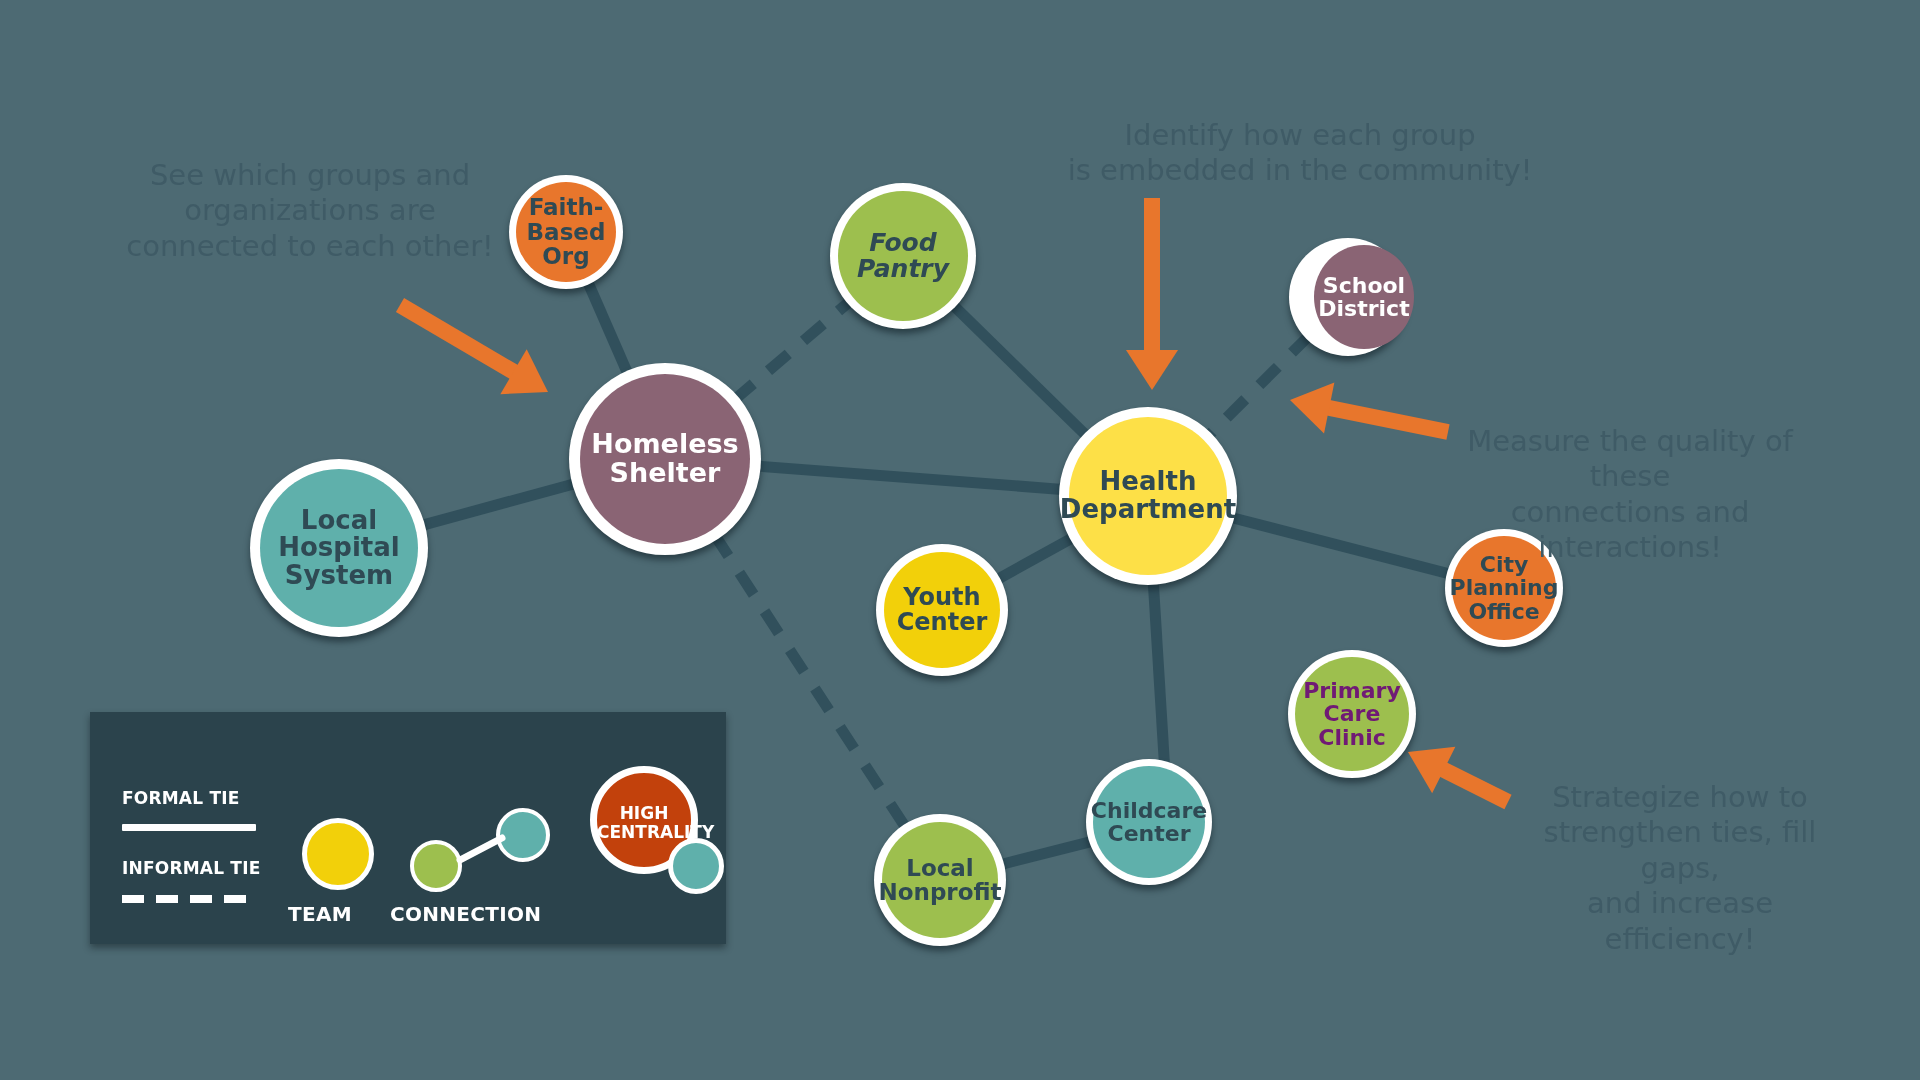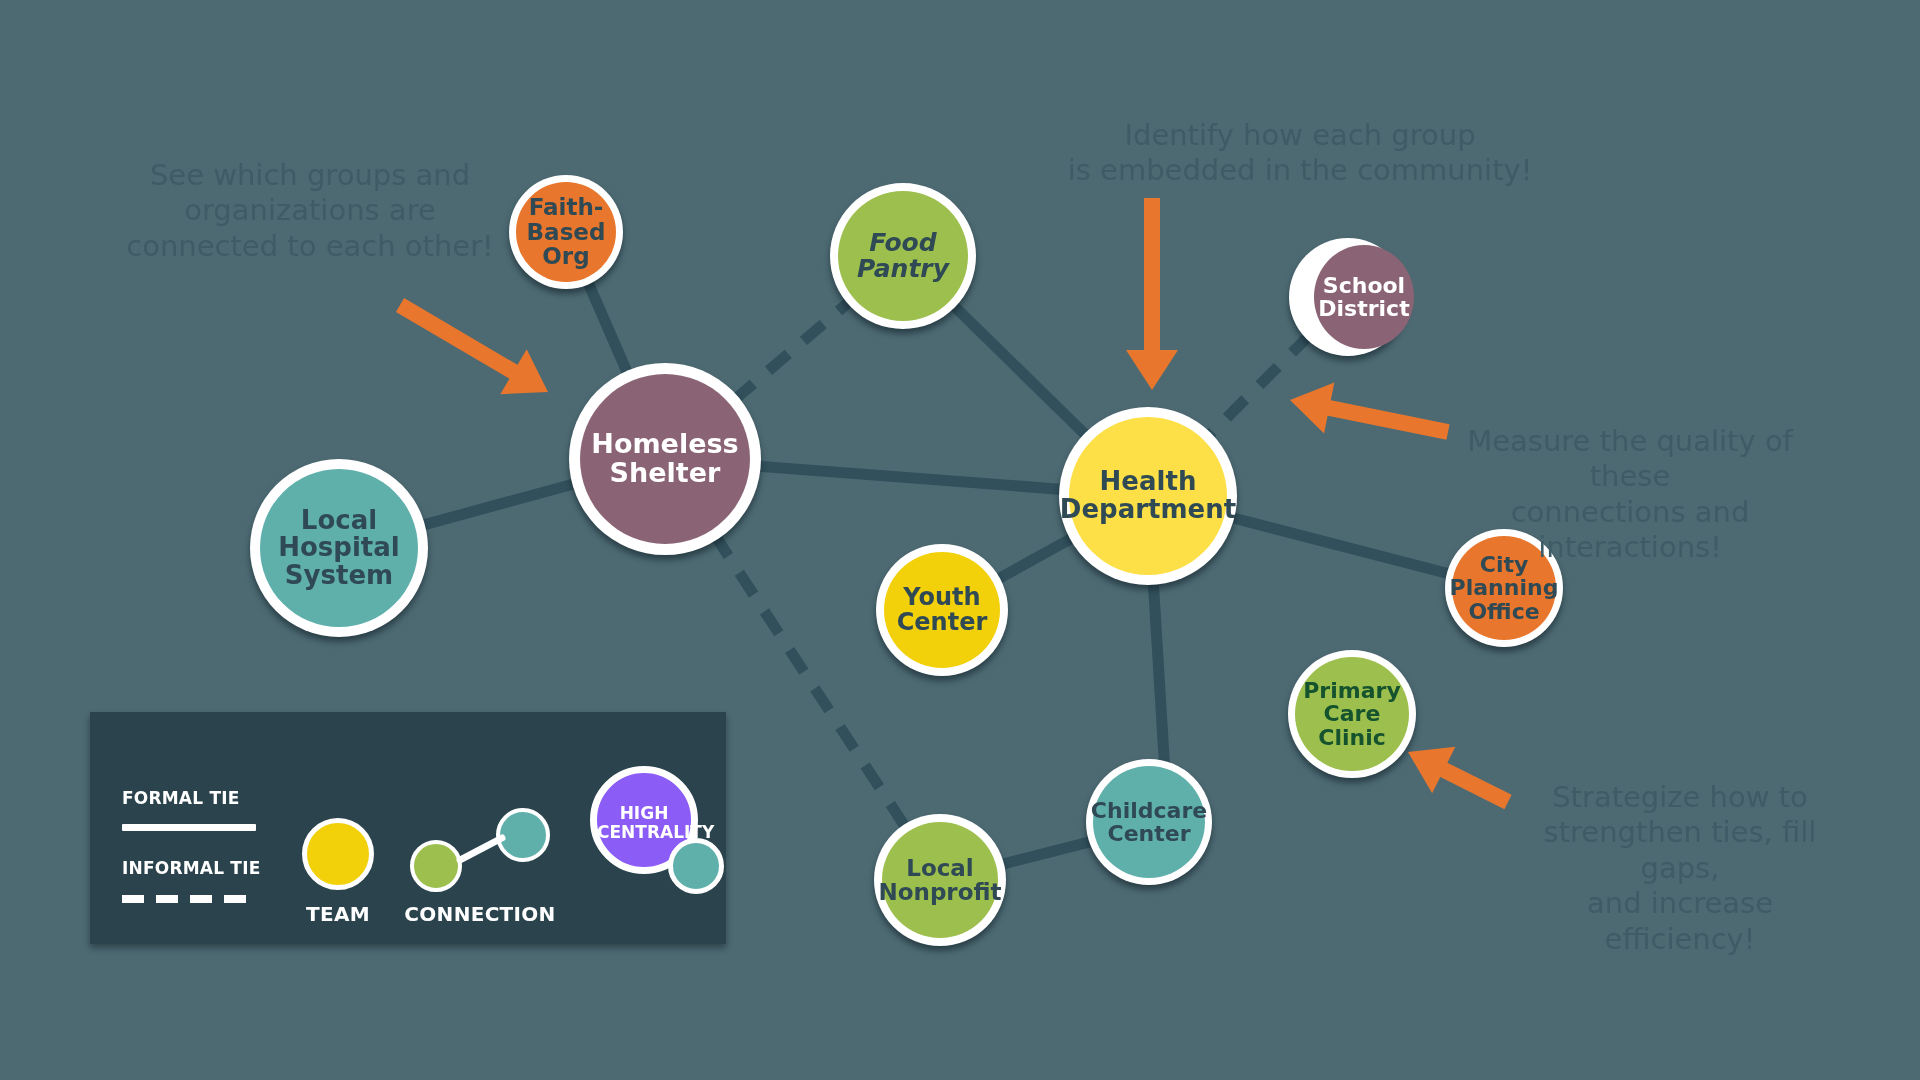--- a/index.html
+++ b/index.html
@@ -30,21 +30,21 @@
   
   #legend{position:absolute;left:90px;top:712px;width:636px;height:232px;
     background:#2b434c;box-shadow:0 4px 7px rgba(10,22,27,.45);}
   #legend .key-title{position:absolute;left:32px;top:22px;color:#fff;
     font-size:27px;font-weight:bold;letter-spacing:.3px;}
   .tie-label{position:absolute;color:#fff;font-size:17px;font-weight:bold;letter-spacing:.2px;}
   .tie-solid{position:absolute;height:7px;background:#fff;border-radius:1px;}
   .tie-dashed{position:absolute;height:8px;width:134px;
      background:repeating-linear-gradient(to right,#fff 0 22px,transparent 22px 34px);}
   .lg-circle{position:absolute;border-radius:50%;box-sizing:border-box;}
-  .lg-cap{position:absolute;color:#fff;font-size:20px;font-weight:bold;letter-spacing:.3px;text-align:center;}
+  .lg-cap{position:absolute;color:#fff;font-size:20px;font-weight:bold;letter-spacing:.3px;text-align:left;}
   .lg-hc-text{position:absolute;color:#fff;font-size:17px;font-weight:bold;
      text-align:center;line-height:1.12;}
 </style>
 </head>
 <body>
 
 <div id="stage">
 
   <svg class="layer" id="edge-layer">
       <line x1="586.3877306981364" y1="278.7476249341105" x2="629.0216517091712" y2="376.50419129274616" stroke="#31505c" stroke-width="11" stroke-linecap="butt"></line>
@@ -95,21 +95,21 @@
         <div class="disc" style="background: rgb(232, 118, 44); color: rgb(47, 74, 84); font-size: 22px;">
           <span class="lbl">City<br>Planning<br>Office</span>
         </div>
       </div>
       <div class="node" style="left: 876px; top: 544px; width: 132px; height: 132px; padding: 8px;">
         <div class="disc" style="background: rgb(242, 208, 10); color: rgb(47, 74, 84); font-size: 24px;">
           <span class="lbl">Youth<br>Center</span>
         </div>
       </div>
       <div class="node" style="left: 1288px; top: 650px; width: 128px; height: 128px; padding: 7px;">
-        <div class="disc" style="background: rgb(157, 191, 78); color: #14532d; font-size: 22px;">
+        <div class="disc" style="background: rgb(157, 191, 78); color: #701a75; font-size: 22px;">
           <span class="lbl">Primary<br>Care<br>Clinic</span>
         </div>
       </div>
       <div class="node" style="left: 1086px; top: 759px; width: 126px; height: 126px; padding: 7px;">
         <div class="disc" style="background: rgb(95, 176, 171); color: rgb(47, 74, 84); font-size: 22px;">
           <span class="lbl">Childcare<br>Center</span>
         </div>
       </div>
       <div class="node" style="left: 874px; top: 814px; width: 132px; height: 132px; padding: 8px;">
         <div class="disc" style="background: rgb(157, 191, 78); color: rgb(47, 74, 84); font-size: 23px;">
@@ -161,21 +161,21 @@
     <div class="lg-circle" id="lg-team" style="left: 212px; top: 106px; width: 72px; height: 72px; border: 5px solid rgb(255, 255, 255); background: rgb(242, 208, 10);"></div>
     <div class="lg-cap" style="left:198px;top:190px;width:100px;">TEAM</div>
 
     <div class="lg-circle" id="lg-conn-small" style="left: 320px; top: 128px; width: 52px; height: 52px; border: 4px solid rgb(255, 255, 255); background: rgb(157, 191, 78);"></div>
     <div class="lg-circle" id="lg-conn-large" style="left: 406px; top: 96px; width: 54px; height: 54px; border: 4px solid rgb(255, 255, 255); background: rgb(95, 176, 171);"></div>
     <svg style="position:absolute;left:0;top:0;width:636px;height:232px;pointer-events:none;">
       <line x1="370" y1="148" x2="412" y2="126" stroke="#ffffff" stroke-width="7" stroke-linecap="round"></line>
     </svg>
     <div class="lg-cap" style="left:300px;top:190px;width:180px;">CONNECTION</div>
 
-    <div class="lg-circle" id="lg-high" style="left: 500px; top: 54px; width: 108px; height: 108px; border: 7px solid rgb(255, 255, 255); background: #8b5cf6;">
+    <div class="lg-circle" id="lg-high" style="left: 500px; top: 54px; width: 108px; height: 108px; border: 7px solid rgb(255, 255, 255); background: #c2410c;">
       <div class="lg-hc-text" style="left:0;top:31px;width:100%;">
         <span>HIGH</span><br>
         <span>CENTRALITY</span>
       </div>
     </div>
     <div class="lg-circle" id="lg-low" style="left: 578px; top: 126px; width: 56px; height: 56px; border: 5px solid rgb(255, 255, 255); background: rgb(95, 176, 171);"></div>
   </div>
 
 </div>
 

